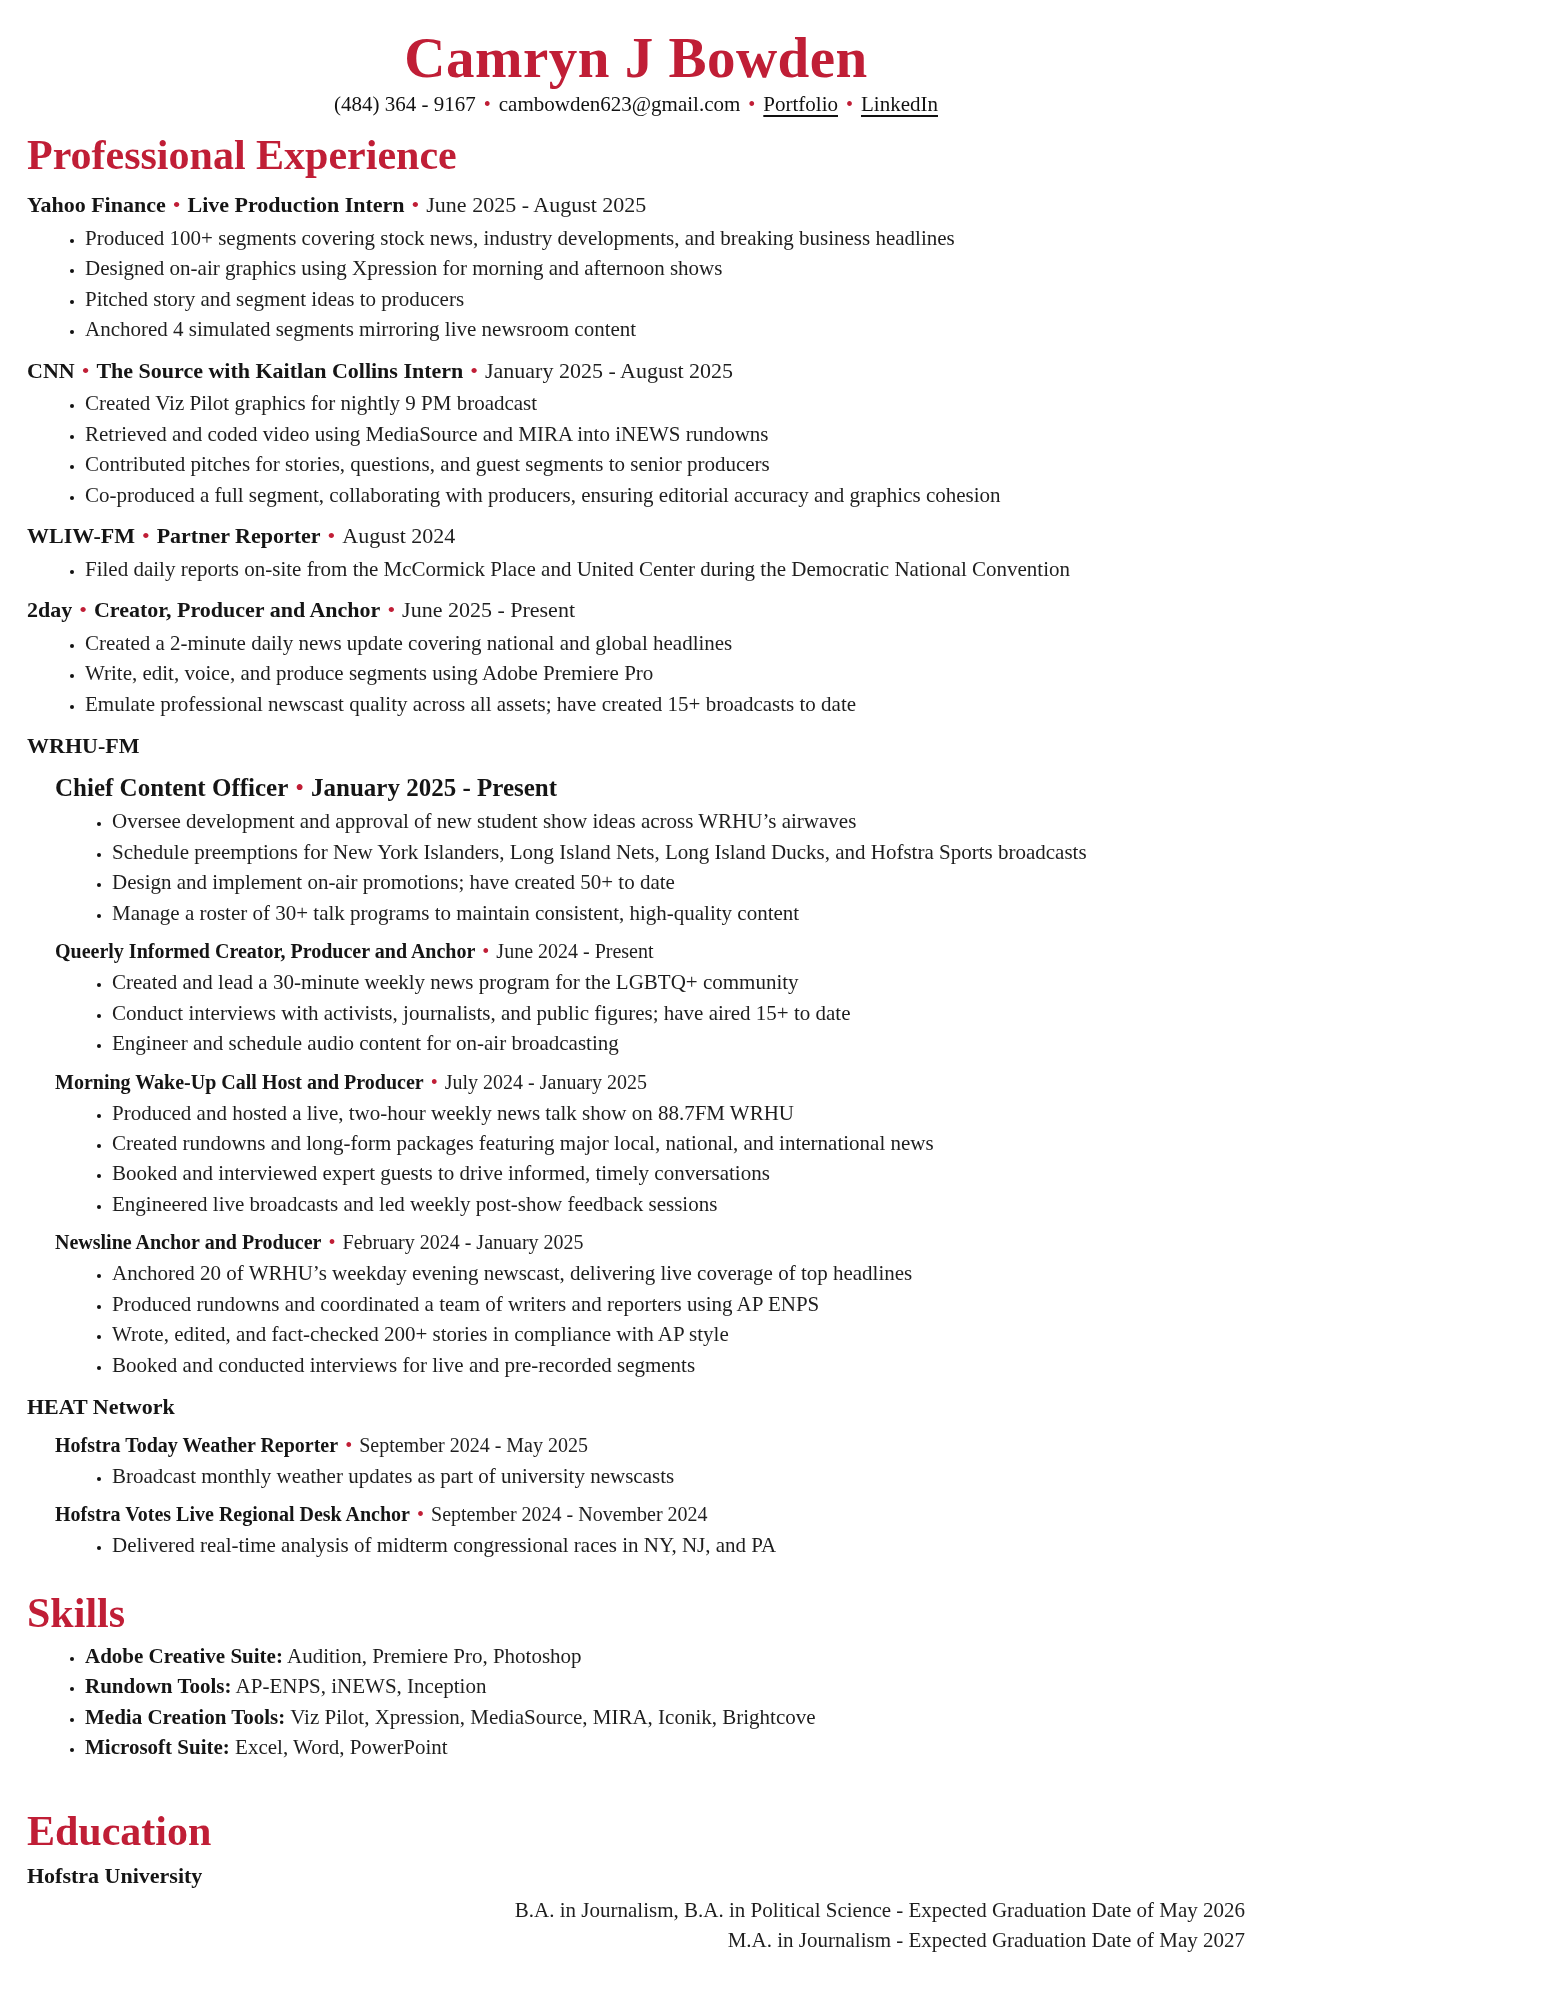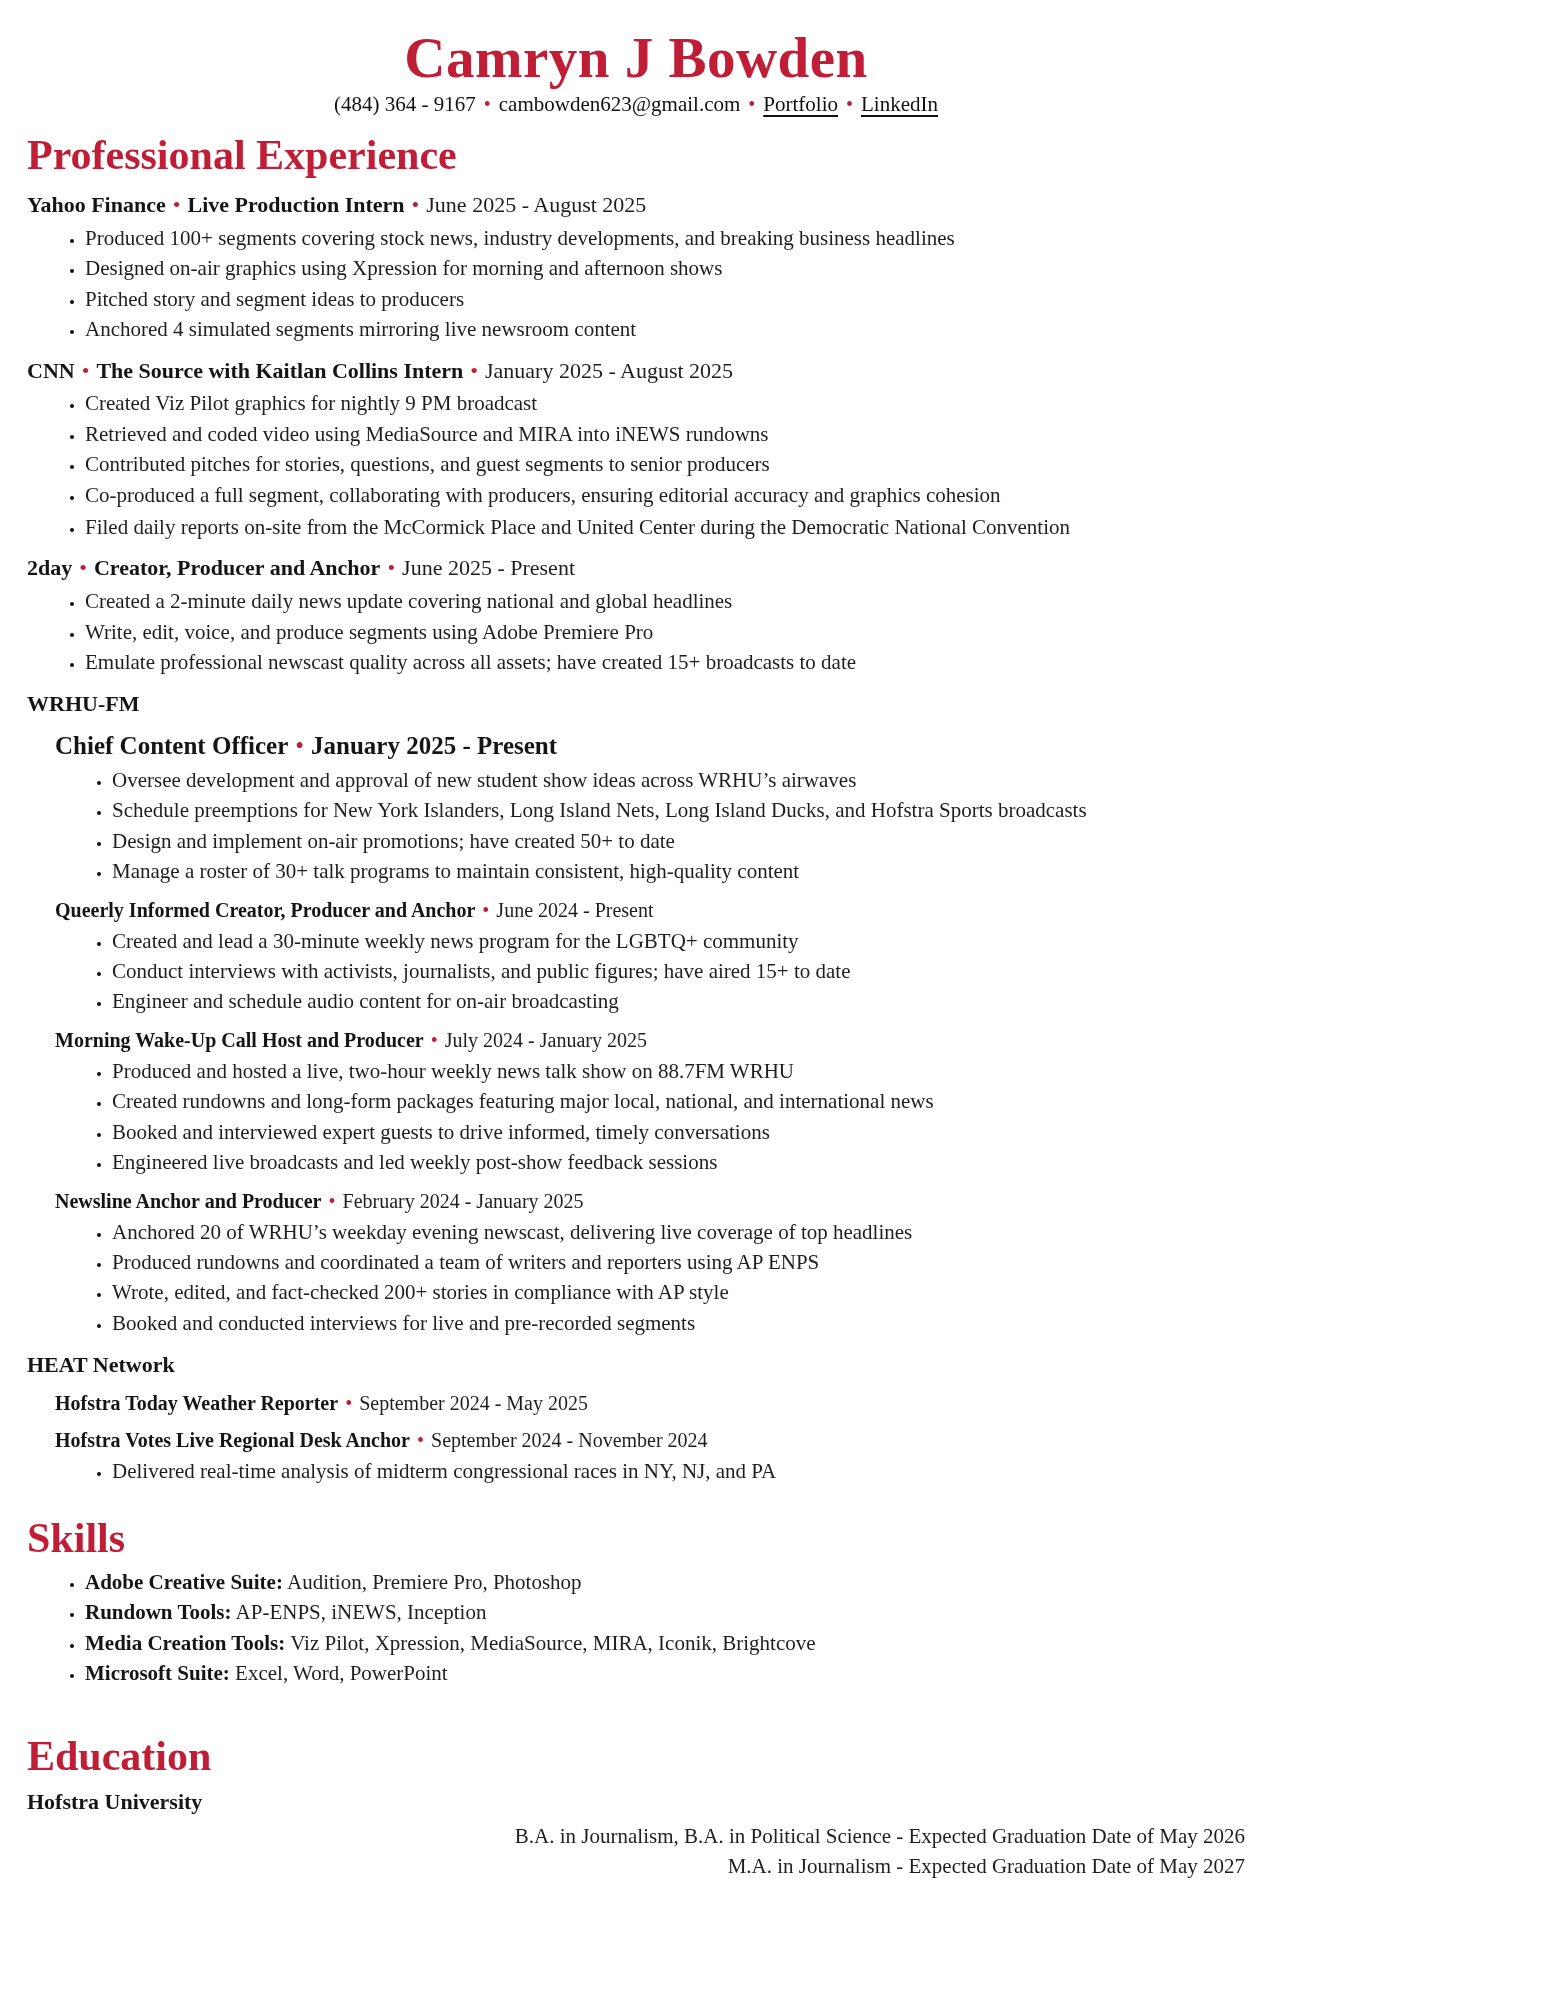--- a/index.html
+++ b/index.html
@@ -90,20 +90,23 @@
     </div>
     <ul class="bullets">
       <li>Created Viz Pilot graphics for nightly 9 PM broadcast</li>
       <li>Retrieved and coded video using MediaSource and MIRA into iNEWS rundowns</li>
       <li>Contributed pitches for stories, questions, and guest segments to senior producers</li>
       <li>Co-produced a full segment, collaborating with producers, ensuring editorial accuracy and graphics cohesion</li>
     </ul>
   </div>
 
   <div class="job">
+    <div class="job-header">
+      <span class="b">WLIW-FM</span><span class="sep">•</span><span class="b">Partner Reporter</span><span class="sep">•</span><span class="dates">August 2024</span>
+    </div>
     <ul class="bullets">
       <li>Filed daily reports on-site from the McCormick Place and United Center during the Democratic National Convention</li>
     </ul>
   </div>
 
   <div class="job">
     <div class="job-header">
       <span class="b">2day</span><span class="sep">•</span><span class="b">Creator, Producer and Anchor</span><span class="sep">•</span><span class="dates">June 2025 - Present</span>
     </div>
     <ul class="bullets">
@@ -164,20 +167,23 @@
     </div>
   </div>
 
   <div class="job">
     <div class="company-line">HEAT Network</div>
 
     <div class="subrole">
       <div class="job-header">
         <span class="b">Hofstra Today Weather Reporter</span><span class="sep">•</span><span class="dates">September 2024 - May 2025</span>
       </div>
+      <ul class="bullets">
+        <li>Broadcast monthly weather updates as part of university newscasts</li>
+      </ul>
     </div>
 
     <div class="subrole">
       <div class="job-header">
         <span class="b">Hofstra Votes Live Regional Desk Anchor</span><span class="sep">•</span><span class="dates">September 2024 - November 2024</span>
       </div>
       <ul class="bullets">
         <li>Delivered real-time analysis of midterm congressional races in NY, NJ, and PA</li>
       </ul>
     </div>

